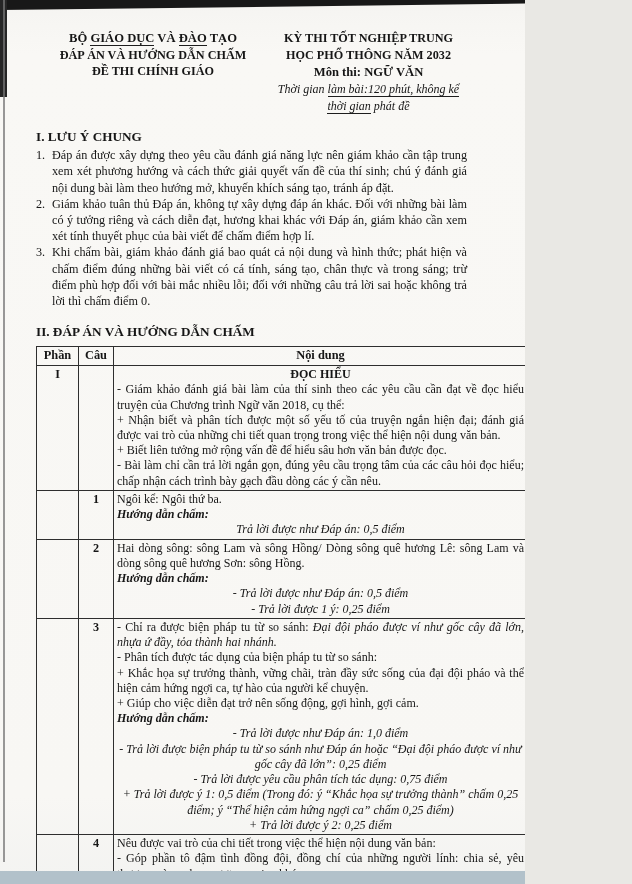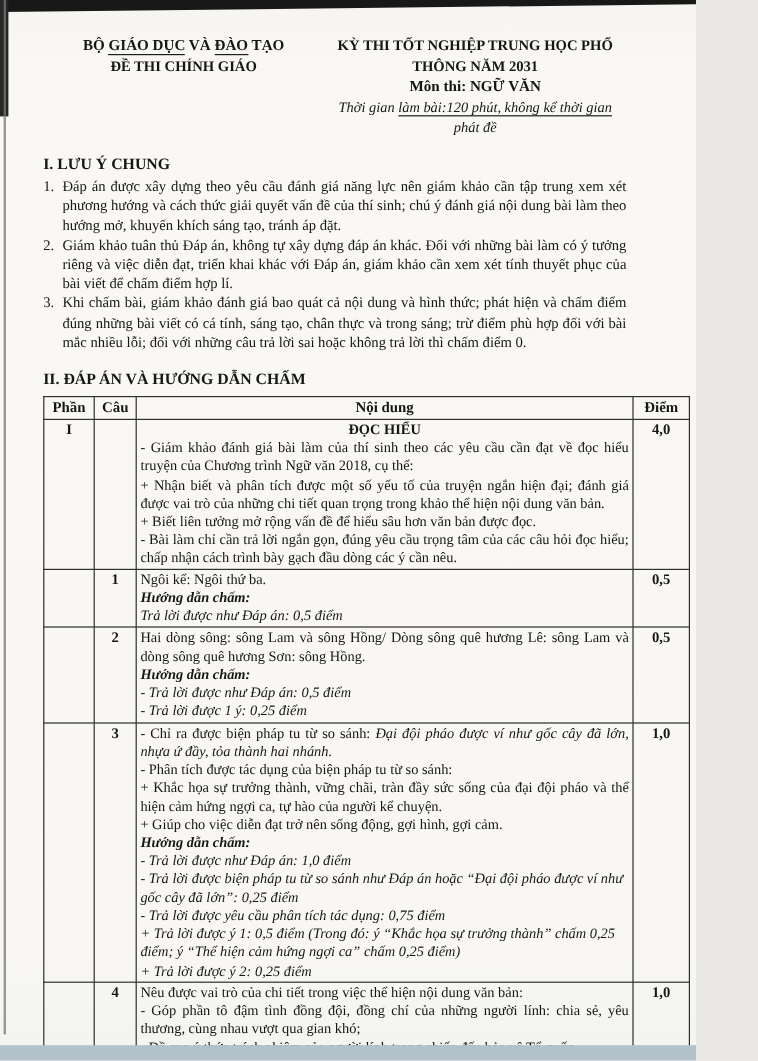--- a/index.html
+++ b/index.html
@@ -1,17 +1,17 @@
 <!DOCTYPE html>
 <html><head>
 <meta charset="utf-8">
 <style>
   html,body{margin:0;padding:0;}
   body{width:632px;height:884px;background:#e9e8e4;overflow:hidden;}
-  .page{position:relative;width:580px;height:884px;background:#f8f7f4;overflow:hidden;
+  .page{position:relative;width:525px;height:884px;background:#f8f7f4;overflow:hidden;
         font-family:"Liberation Serif", serif;color:#161616;
         background-image:linear-gradient(180deg,#f5f4f1 0%,#f9f8f5 6%,#f8f7f4 90%,#f3f3f1 100%);}
   
   .band-top{position:absolute;top:0;left:0;width:100%;height:10px;background:#181818;
             clip-path:polygon(0 0,100% 0,100% 36%,0 100%);}
   .edge-left-dark{position:absolute;top:0;left:0;width:7px;height:97px;background:#262626;}
   .edge-left-line{position:absolute;top:0;left:3px;width:2px;height:862px;background:#777;opacity:.75;}
   .band-bottom{position:absolute;bottom:0;left:0;width:100%;height:13px;background:#b2c1ca;}
 
   .content{position:relative;padding:26px 58px 0 36px;}
@@ -32,51 +32,52 @@
   .note .num{position:absolute;left:0;}
 
   table{border-collapse:collapse;width:538px;margin-top:6px;font-size:12px;line-height:1.27;table-layout:fixed;}
   th,td{border:1px solid #2e2e2e;vertical-align:top;padding:1px 3px;}
   th{font-size:12.4px;font-weight:bold;text-align:center;padding:1px 2px;}
   col.w-phan{width:42px;} col.w-cau{width:35px;} col.w-noidung{width:414px;} col.w-diem{width:47px;}
   td.c-phan,td.c-cau,td.c-diem{text-align:center;font-weight:bold;font-size:12.2px;}
   .ln{text-align:justify;}
   .ln.center-bold{text-align:center;font-weight:bold;font-size:12px;}
   .ln.hdc{font-weight:bold;font-style:italic;text-align:left;}
-  .ln.italic{font-style:italic;text-align:left;}
+  .ln.italic{font-style:italic;text-align:center;}
   .it{font-style:italic;}
 
   .footer{width:538px;text-align:right;font-size:12.2px;margin-top:8px;}
 </style>
 </head>
 <body>
 
 <div class="page">
   <div class="band-top"></div>
   <div class="edge-left-dark"></div>
   <div class="edge-left-line"></div>
 
   <div class="content">
 
     <div class="header">
       <div class="h-left">
         <div class="h-b1"><span>BỘ </span><span class="u">GIÁO DỤC</span><span> VÀ </span><span class="u">ĐÀO</span><span> TẠO</span></div>
+        <div class="h-b2">ĐÁP ÁN VÀ HƯỚNG DẪN CHẤM</div>
         <div class="h-b2">ĐỀ THI CHÍNH GIÁO</div>
       </div>
       <div class="h-right">
-        <div class="h-b2">KỲ THI TỐT NGHIỆP TRUNG HỌC PHỔ THÔNG NĂM 2031</div>
+        <div class="h-b2">KỲ THI TỐT NGHIỆP TRUNG HỌC PHỔ THÔNG NĂM 2032</div>
         <div class="h-b1">Môn thi: NGỮ VĂN</div>
         <div class="h-it"><span>Thời gian </span><span class="u">làm bài:120 phút, không kể thời gian</span><span> phát đề</span></div>
       </div>
     </div>
 
     <div class="sec-title">I. LƯU Ý CHUNG</div>
     <div class="notes">
         <div class="note"><span class="num">1.</span><span>Đáp án được xây dựng theo yêu cầu đánh giá năng lực nên giám khảo cần tập trung xem xét phương hướng và cách thức giải quyết vấn đề của thí sinh; chú ý đánh giá nội dung bài làm theo hướng mở, khuyến khích sáng tạo, tránh áp đặt.</span></div>
-        <div class="note"><span class="num">2.</span><span>Giám khảo tuân thủ Đáp án, không tự xây dựng đáp án khác. Đối với những bài làm có ý tưởng riêng và việc diễn đạt, triển khai khác với Đáp án, giám khảo cần xem xét tính thuyết phục của bài viết để chấm điểm hợp lí.</span></div>
+        <div class="note"><span class="num">2.</span><span>Giám khảo tuân thủ Đáp án, không tự xây dựng đáp án khác. Đối với những bài làm có ý tưởng riêng và cách diễn đạt, hương khai khác với Đáp án, giám khảo cần xem xét tính thuyết phục của bài viết để chấm điểm hợp lí.</span></div>
         <div class="note"><span class="num">3.</span><span>Khi chấm bài, giám khảo đánh giá bao quát cả nội dung và hình thức; phát hiện và chấm điểm đúng những bài viết có cá tính, sáng tạo, chân thực và trong sáng; trừ điểm phù hợp đối với bài mắc nhiều lỗi; đối với những câu trả lời sai hoặc không trả lời thì chấm điểm 0.</span></div>
       </div>
 
     <div class="sec-title">II. ĐÁP ÁN VÀ HƯỚNG DẪN CHẤM</div>
 
     <table>
       <colgroup>
         <col class="w-phan">
           <col class="w-cau">
           <col class="w-noidung">
@@ -90,21 +91,21 @@
             <th>Điểm</th>
           </tr>
         </thead>
       <tbody>
           <tr>
             <td class="c-phan">I</td>
             <td class="c-cau"></td>
             <td class="c-noidung">
               <div class="ln center-bold">ĐỌC HIỂU</div>
               <div class="ln normal">- Giám khảo đánh giá bài làm của thí sinh theo các yêu cầu cần đạt về đọc hiểu truyện của Chương trình Ngữ văn 2018, cụ thể:</div>
-              <div class="ln normal">+ Nhận biết và phân tích được một số yếu tố của truyện ngắn hiện đại; đánh giá được vai trò của những chi tiết quan trọng trong khảo thể hiện nội dung văn bản.</div>
+              <div class="ln normal">+ Nhận biết và phân tích được một số yếu tố của truyện ngắn hiện đại; đánh giá được vai trò của những chi tiết quan trọng trong việc thể hiện nội dung văn bản.</div>
               <div class="ln normal">+ Biết liên tưởng mở rộng vấn đề để hiểu sâu hơn văn bản được đọc.</div>
               <div class="ln normal">- Bài làm chỉ cần trả lời ngắn gọn, đúng yêu cầu trọng tâm của các câu hỏi đọc hiểu; chấp nhận cách trình bày gạch đầu dòng các ý cần nêu.</div>
             </td>
             <td class="c-diem">4,0</td>
           </tr>
           <tr>
             <td class="c-phan"></td>
             <td class="c-cau">1</td>
             <td class="c-noidung">
               <div class="ln normal">Ngôi kể: Ngôi thứ ba.</div>

